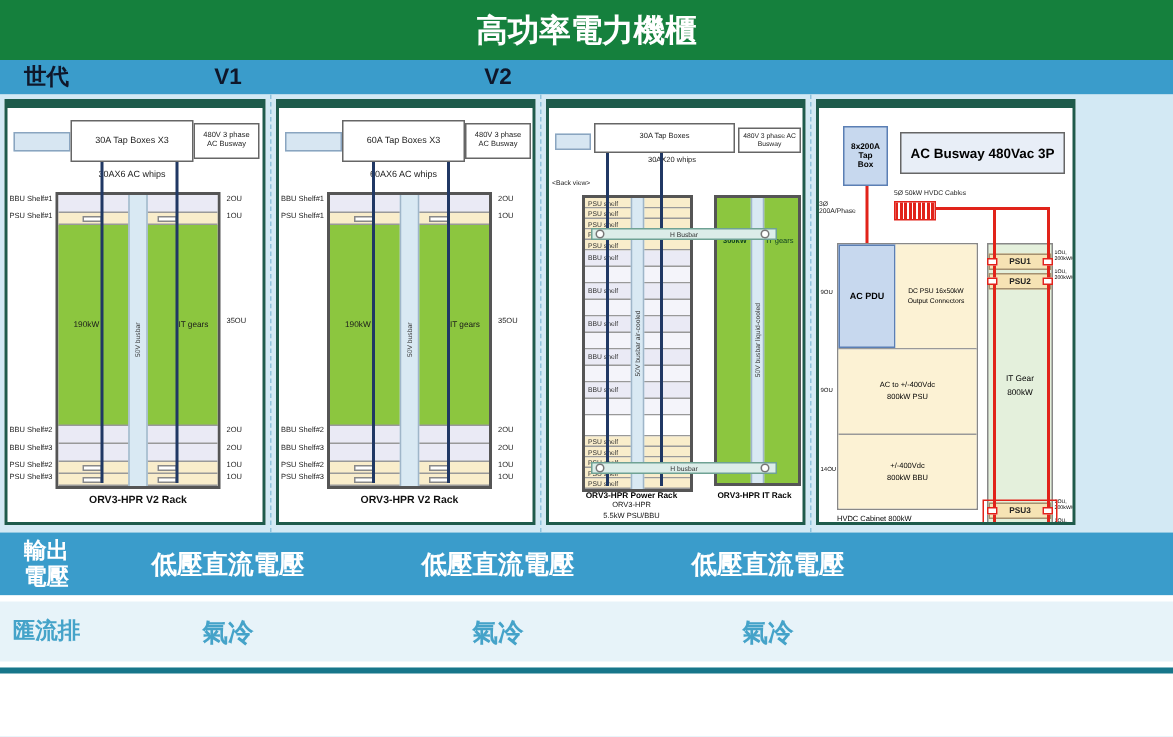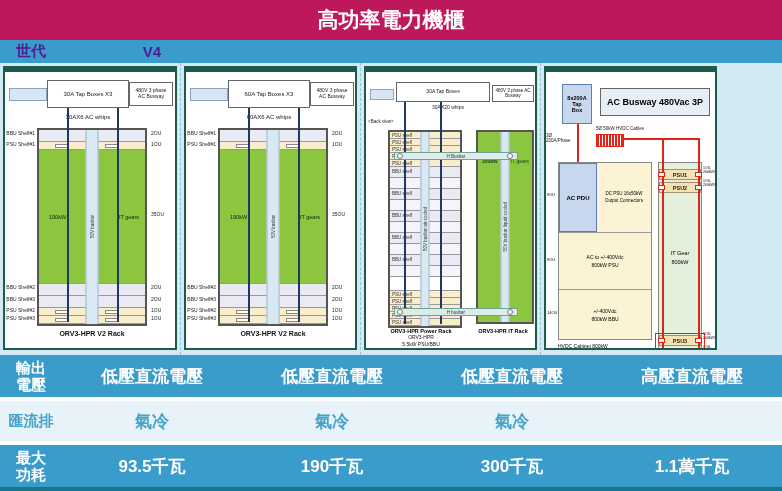--- a/index.html
+++ b/index.html
@@ -1,23 +1,23 @@
 <!DOCTYPE html>
 <html><head>
 <meta charset="utf-8">
 <style>
   * { box-sizing: border-box; margin: 0; padding: 0; }
   html,body { width: 782px; height: 491px; }
   body { font-family: "Liberation Sans", sans-serif; background: #fff; overflow: hidden; }
   .app { width: 782px; height: 491px; display: flex; flex-direction: column; }
 
-  .title-bar { height: 40px; background: #be185d; color: #fff; font-size: 21px; font-weight: bold;
+  .title-bar { height: 40px; background: #15803d; color: #fff; font-size: 21px; font-weight: bold;
                display: flex; align-items: center; justify-content: center; }
 
-  .header-row { height: 23px; background: #3A9CCB; display: flex; color: #4c1d95; font-weight: bold; font-size: 15px; }
+  .header-row { height: 23px; background: #3A9CCB; display: flex; color: #0f172a; font-weight: bold; font-size: 15px; }
   .hcell-label { width: 62px; display: flex; align-items: center; justify-content: center; }
   .hcell { width: 180px; display: flex; align-items: center; justify-content: center; }
 
   .arch-row { height: 292px; background: #D3E9F4; display: flex; }
   .arch-label-cell { width: 62px; color: #1E7E95; font-weight: bold; font-size: 16px;
                      display: flex; justify-content: center; align-items: flex-start; padding-top: 5px; }
   .arch-cell { width: 180px; position: relative; text-decoration: underline; }
   .arch-cell + .arch-cell { border-left: 1px dashed #8FC3DC; }
 
   .panel { position: absolute; left: 3px; right: 3px; top: 3px; bottom: 5px; background: #fff;
@@ -75,21 +75,22 @@
 </style>
 </head>
 <body>
 
 <div class="app">
 
   <div class="title-bar">高功率電力機櫃</div>
 
   <div class="header-row">
     <div class="hcell-label">世代</div>
-    <div class="hcell">V4</div>
+    <div class="hcell">V1</div>
+    <div class="hcell">V2</div>
   </div>
 
   <div class="arch-row">
 
     <div class="arch-cell">
       <div class="panel">
         <div class="abs buspipe" style="left:4px;top:16px;width:38px;height:13px"></div>
         <div class="abs box t6" style="left:42px;top:8px;width:82px;height:28px">
           <span>30A Tap Boxes X3</span>
         </div>
@@ -384,35 +385,24 @@
   </div>
 
   <div class="val-row vr-blue">
     <div class="vlabel">
       <div>輸出</div>
       <div>電壓</div>
     </div>
     <div class="vcell">低壓直流電壓</div>
     <div class="vcell">低壓直流電壓</div>
     <div class="vcell">低壓直流電壓</div>
-    <div class="vcell">高壓直流電壓</div>
   </div>
 
   <div class="val-row vr-light">
     <div class="vlabel">匯流排</div>
     <div class="vcell">氣冷</div>
     <div class="vcell">氣冷</div>
     <div class="vcell">氣冷</div>
   </div>
 
-  <div class="val-row vr-blue">
-    <div class="vlabel">
-      <div>最大</div>
-      <div>功耗</div>
-    </div>
-    <div class="vcell">93.5千瓦</div>
-    <div class="vcell">190千瓦</div>
-    <div class="vcell">300千瓦</div>
-    <div class="vcell">1.1萬千瓦</div>
-  </div>
 
   <div class="bottom-bar"></div>
 </div>
 
 </body></html>

